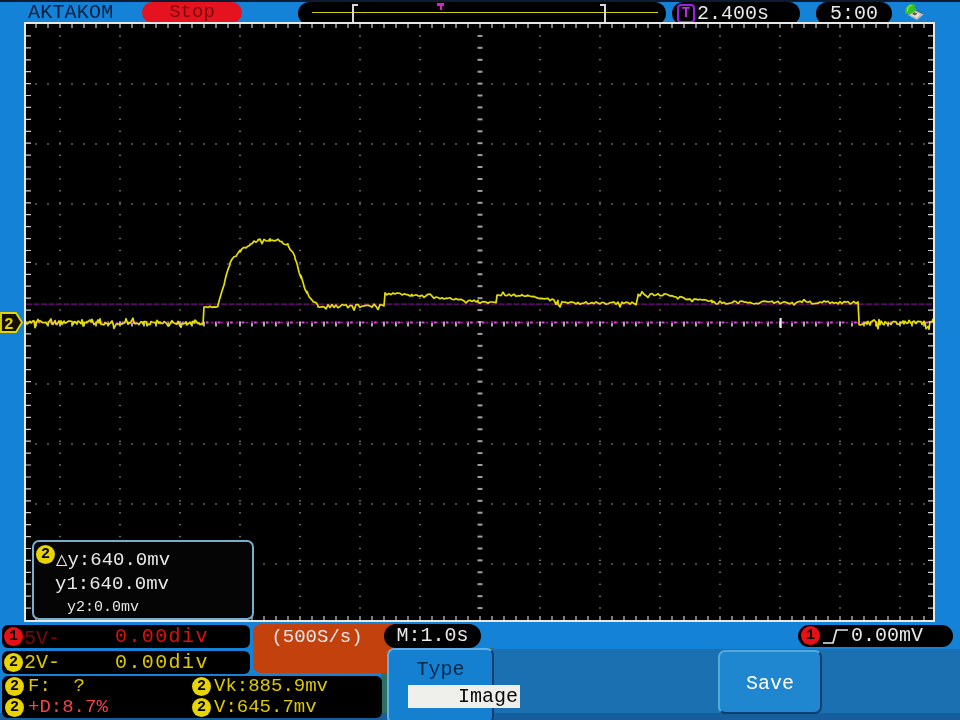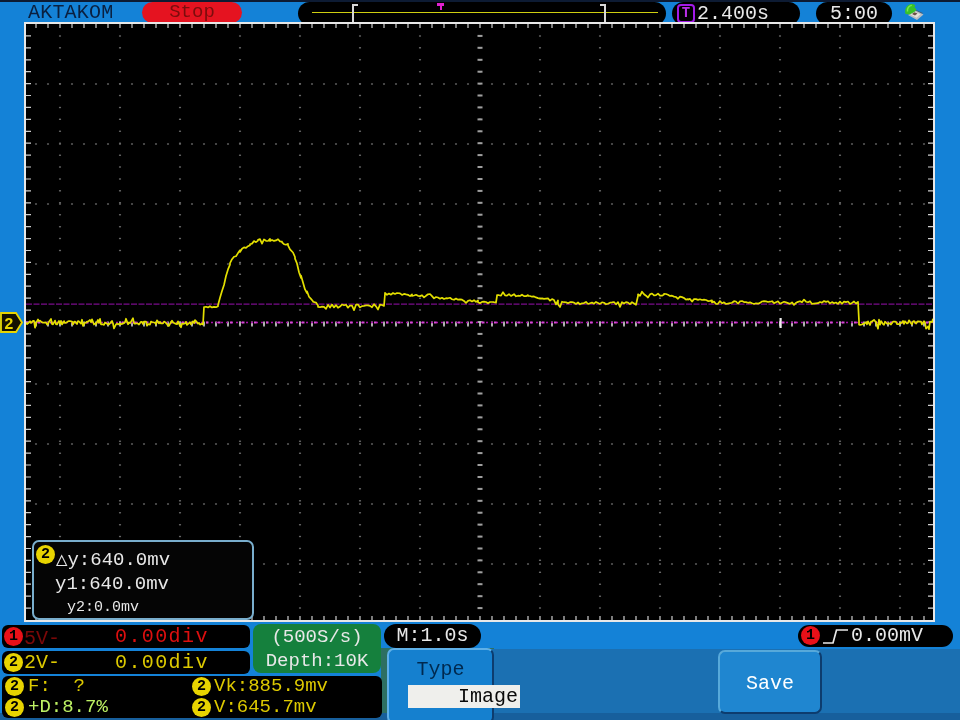--- a/index.html
+++ b/index.html
@@ -1608,30 +1608,29 @@
 <div class="abs" style="left:2px;top:651px;width:248px;height:23px;background:#000;border-radius:6px;">
   <div class="circ cy" style="left:2px;top:2px;">2</div>
   <div class="abs" style="left:22px;top:1px;font-size:20px;color:#ddc900;line-height:22px;">2V-</div>
   <div class="abs" style="left:113px;top:1px;font-size:20px;letter-spacing:1.4px;color:#ddc900;line-height:22px;">0.00div</div>
 </div>
 
 <div class="abs" style="left:2px;top:676px;width:380px;height:42px;background:#000;border-radius:6px;">
   <div class="circ cy" style="left:3px;top:1px;">2</div>
   <div class="abs" style="left:26px;top:0px;font-size:19px;color:#ddc900;line-height:21px;">F:&nbsp;&nbsp;?</div>
   <div class="circ cy" style="left:3px;top:22px;">2</div>
-  <div class="abs" style="left:26px;top:21px;font-size:19px;color:#bef264;line-height:21px;text-align:right;">+D:8.7%</div>
+  <div class="abs" style="left:26px;top:21px;font-size:19px;color:#ef4444;line-height:21px;text-align:right;">+D:8.7%</div>
   <div class="circ cy" style="left:190px;top:1px;">2</div>
   <div class="abs" style="left:212px;top:0px;font-size:19px;color:#ddc900;line-height:21px;">Vk:885.9mv</div>
   <div class="circ cy" style="left:190px;top:22px;">2</div>
   <div class="abs" style="left:212px;top:21px;font-size:19px;color:#ddc900;line-height:21px;">V:645.7mv</div>
 </div>
 
-<div class="abs" style="left:253px;top:624px;width:128px;height:49px;background:#15803d;border-radius:8px;color:#e8e8e8;">
+<div class="abs" style="left:253px;top:624px;width:128px;height:49px;background:#c2410c;border-radius:8px;color:#e8e8e8;padding-left:38px;">
   <div class="abs" style="left:0;top:2px;width:128px;text-align:center;font-size:19px;">(500S/s)</div>
-  <div class="abs" style="left:0;top:26px;width:128px;text-align:center;font-size:19px;">Depth:10K</div>
 </div>
 
 <div class="pill" style="left:384px;top:624px;width:97px;height:24px;color:#e8e8e8;font-size:20px;text-align:center;line-height:24px;">M:1.0s</div>
 
 <div class="pill" style="left:798px;top:625px;width:155px;height:22px;">
   <div class="circ cr" style="left:3px;top:1px;">1</div>
   <svg class="abs" style="left:24px;top:3px" width="28" height="17" viewBox="0 0 28 17">
     <path d="M1 15 H11 L14.5 2 H26" stroke="#e8e8e8" stroke-width="1.7" fill="none"></path>
   </svg>
   <div class="abs" style="left:53px;top:0;font-size:20px;color:#e8e8e8;line-height:22px;">0.00mV</div>

